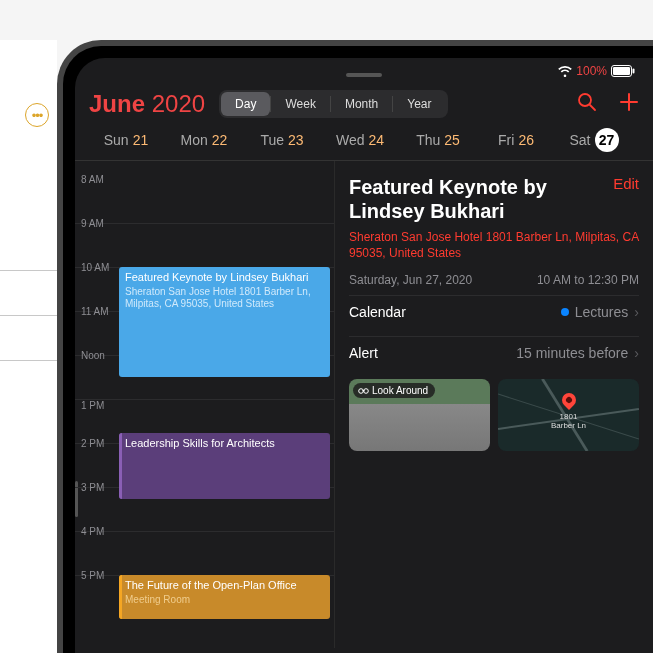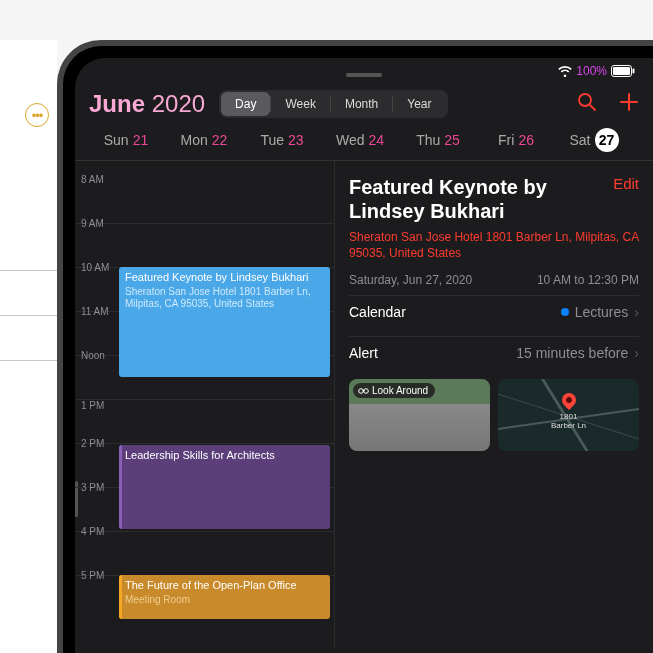--- a/index.html
+++ b/index.html
@@ -54,41 +54,41 @@
     left: -4px; right: 0;
     height: 1px;
     background: #c8c8c8;
   }
   
   .status-bar {
     height: 26px;
     display: flex; align-items: center; justify-content: flex-end;
     padding: 0 18px 0 0;
     font-size: 12px;
-    color: #d946ef;
+    color: #ef4444;
     gap: 4px;
   }
   .pill {
     position: absolute;
     top: 15px; left: 50%;
     transform: translateX(-50%);
     width: 36px; height: 4px;
     border-radius: 2px;
     background: #555;
   }
   .wifi-icon, .battery-icon {
     display: inline-flex; align-items: center;
   }
   
   .header {
     display: flex; align-items: center;
     padding: 6px 14px 10px 14px;
     gap: 14px;
   }
-  .month-label { font-size: 24px; color: #f9a8d4; }
+  .month-label { font-size: 24px; color: #ef4444; }
   .month-label b { font-weight: 700; }
   .view-switch {
     display: flex;
     background: #2c2c2e;
     border-radius: 8px;
     padding: 2px;
     font-size: 12px;
     color: #ddd;
   }
   .view-switch .seg {
@@ -124,21 +124,21 @@
     gap: 4px;
     cursor: pointer;
   }
   .day-cell.selected .num-badge {
     background: #fff; color: #000;
     border-radius: 50%;
     width: 24px; height: 24px;
     display: inline-flex; align-items: center; justify-content: center;
     font-weight: 600;
   }
-  .day-cell .num { color: #ec4899; }
+  .day-cell .num { color: #fdba74; }
   
   .main {
     display: flex;
     height: calc(100% - 108px);
   }
   .timeline {
     flex: 0 0 260px;
     position: relative;
     overflow: hidden;
     border-right: 1px solid #2a2a2a;
@@ -365,21 +365,21 @@
         <div class="hour-label" style="top:326px">3 PM</div>
         <div class="hour-row" style="top:370px"></div>
         <div class="hour-label" style="top:370px">4 PM</div>
         <div class="hour-row" style="top:414px"></div>
         <div class="hour-label" style="top:414px">5 PM</div>
 
         <div class="event-block ev-blue" style="top:106px; height:110px;">
           <div class="title">Featured Keynote by Lindsey Bukhari</div>
           <div class="loc">Sheraton San Jose Hotel 1801 Barber Ln, Milpitas, CA  95035, United States</div>
         </div>
-        <div class="event-block ev-purple" style="top:284px; height:84px;">
+        <div class="event-block ev-purple" style="top:272px; height:66px;">
           <div class="side-bar-left"></div>
           <div class="title">Leadership Skills for Architects</div>
         </div>
         <div class="event-block ev-orange" style="top:414px; height:44px;">
           <div class="side-bar-left"></div>
           <div class="title">The Future of the Open-Plan Office</div>
           <div class="loc">Meeting Room</div>
         </div>
       </div>
 

